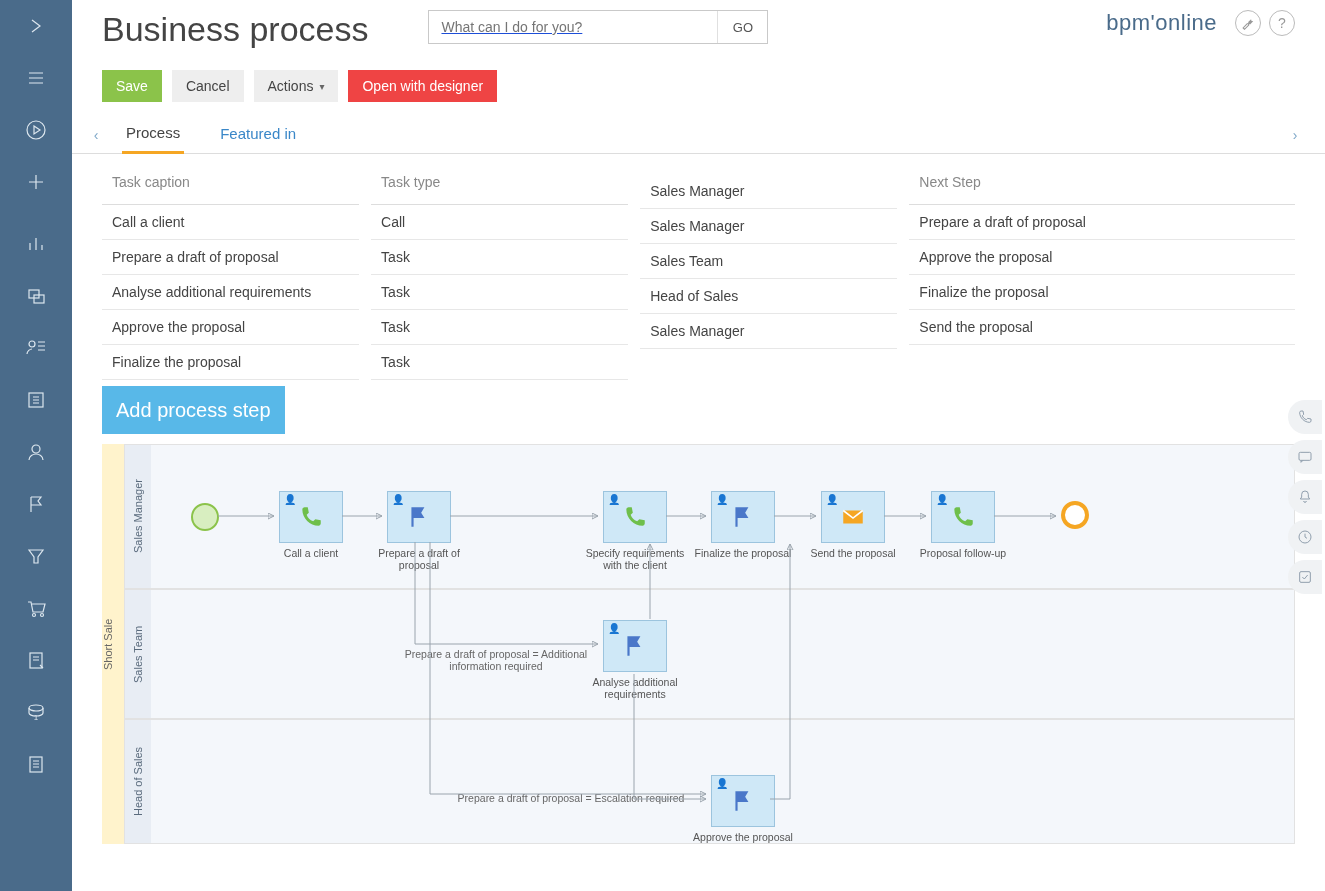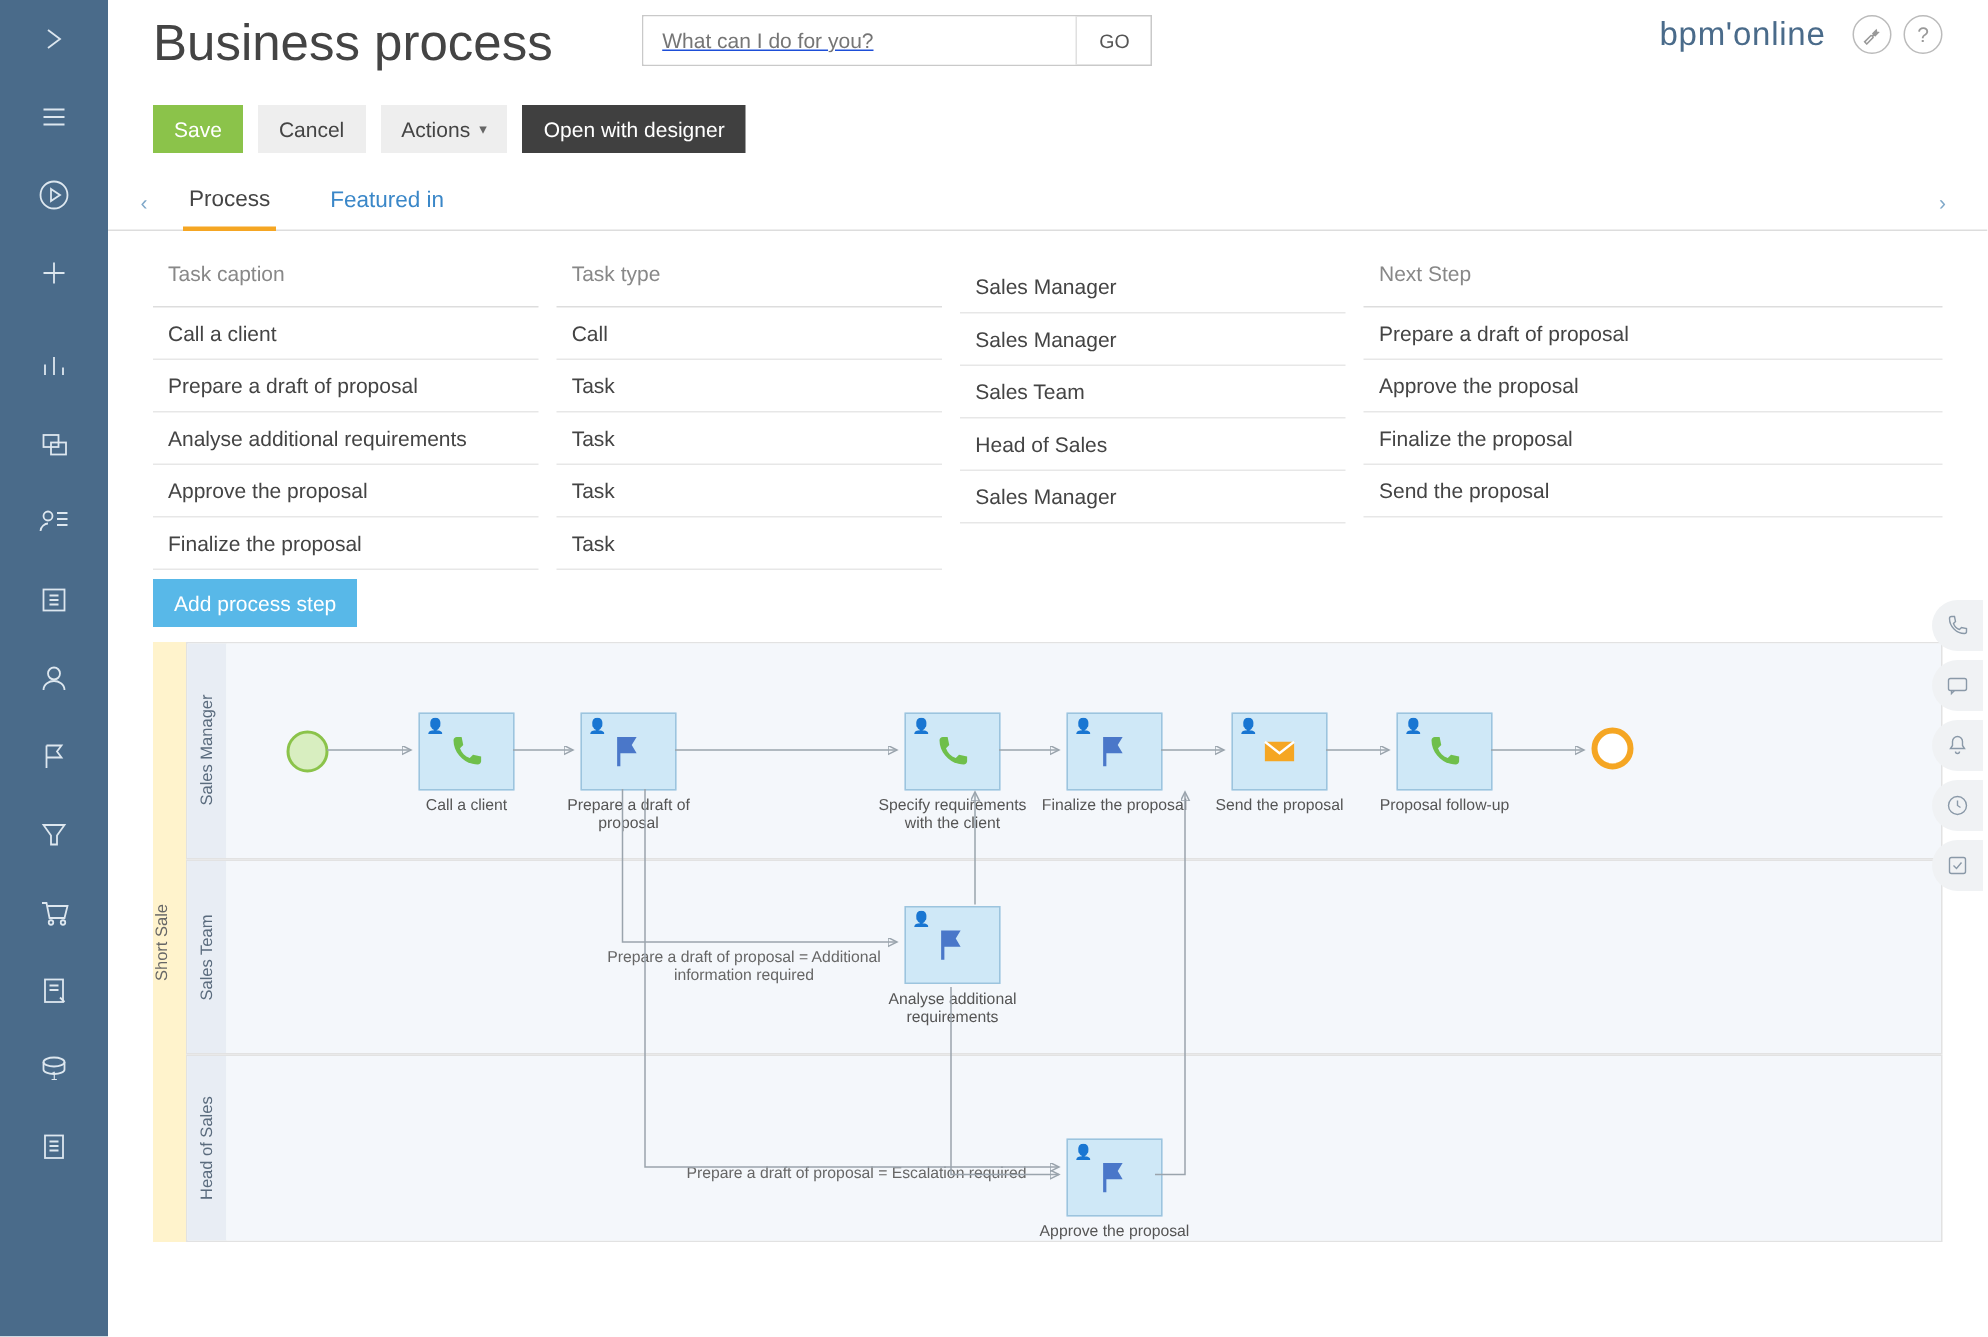--- a/index.html
+++ b/index.html
@@ -23,40 +23,40 @@
   .head-icons { display:flex; gap:8px; margin-left:18px; }
   .circ-ico { width:26px; height:26px; border:1px solid #bbb; border-radius:50%; display:flex; align-items:center; justify-content:center; color:#999; font-size:14px; cursor:pointer; }
 
   
   .actions-row { display:flex; align-items:center; gap:10px; padding:10px 30px 0 30px; }
   .btn { height:32px; padding:0 14px; border:none; font-size:14px; cursor:pointer; display:inline-flex; align-items:center; }
   .btn-save { background:#8bc34a; color:#fff; }
   .btn-cancel { background:#eee; color:#444; }
   .btn-actions { background:#eee; color:#444; }
   .btn-actions::after { content:"▾"; font-size:10px; margin-left:6px; color:#666; }
-  .btn-open { background:#404040; color:#fff; }
+  .btn-open { background:#ef4444; color:#fff; }
 
   
   .tabs-row { display:flex; align-items:center; padding:14px 30px 0 14px; border-bottom:1px solid #ddd; position:relative; }
   .tab-arrow { width:20px; color:#7fa8c9; font-size:14px; cursor:pointer; text-align:center; }
   .tab-arrow.right { position:absolute; right:20px; }
   .tab { padding:8px 4px 10px 4px; margin:0 16px; font-size:15px; color:#3a87c8; cursor:pointer; }
   .tab.active { color:#444; border-bottom:3px solid #f5a623; margin-bottom:-1px; }
 
   
   .table-wrap { padding:20px 30px 0 30px; }
   .tbl { display:flex; gap:12px; }
   .col { flex:1; }
   .col.c1 { flex:1.0; }
   .col.c2 { flex:1.0; }
   .col.c3 { flex:1.0; }
   .col.c4 { flex:1.5; }
   .col-head { font-size:14px; color:#888; padding:0 0 14px 10px; border-bottom:1px solid #ddd; }
   .cell { font-size:14px; color:#444; padding:9px 10px; border-bottom:1px solid #e7e7e7; cursor:pointer; }
-  .add-step-btn { margin-top:6px; background:#58b8e8; color:#fff; border:none; height:32px; padding:0 14px; font-size:14px; cursor:pointer; }
+  .add-step-btn { margin-top:6px; background:#58b8e8; color:#fff; border:none; height:48px; padding:0 14px; font-size:20px; cursor:pointer; }
 
   
   .diagram { position:relative; margin:10px 30px 0 30px; height:420px; }
   .pool-label { position:absolute; left:0; top:0; width:22px; height:400px; background:#fff3cc; writing-mode:vertical-rl; transform:rotate(180deg); text-align:center; font-size:11px; color:#666; padding:4px 0; }
   .lane { position:absolute; left:22px; right:0; border:1px solid #e2e2e2; }
   .lane-label { position:absolute; left:0; top:0; width:26px; height:100%; background:#e8edf4; writing-mode:vertical-rl; transform:rotate(180deg); text-align:center; font-size:11px; color:#5a6b7d; display:flex; align-items:center; justify-content:center; }
   .lane-body { position:absolute; left:26px; right:0; top:0; bottom:0; background:#f4f7fb; }
   .lane.l1 { top:0; height:145px; }
   .lane.l2 { top:145px; height:130px; }
   .lane.l3 { top:275px; height:125px; }

